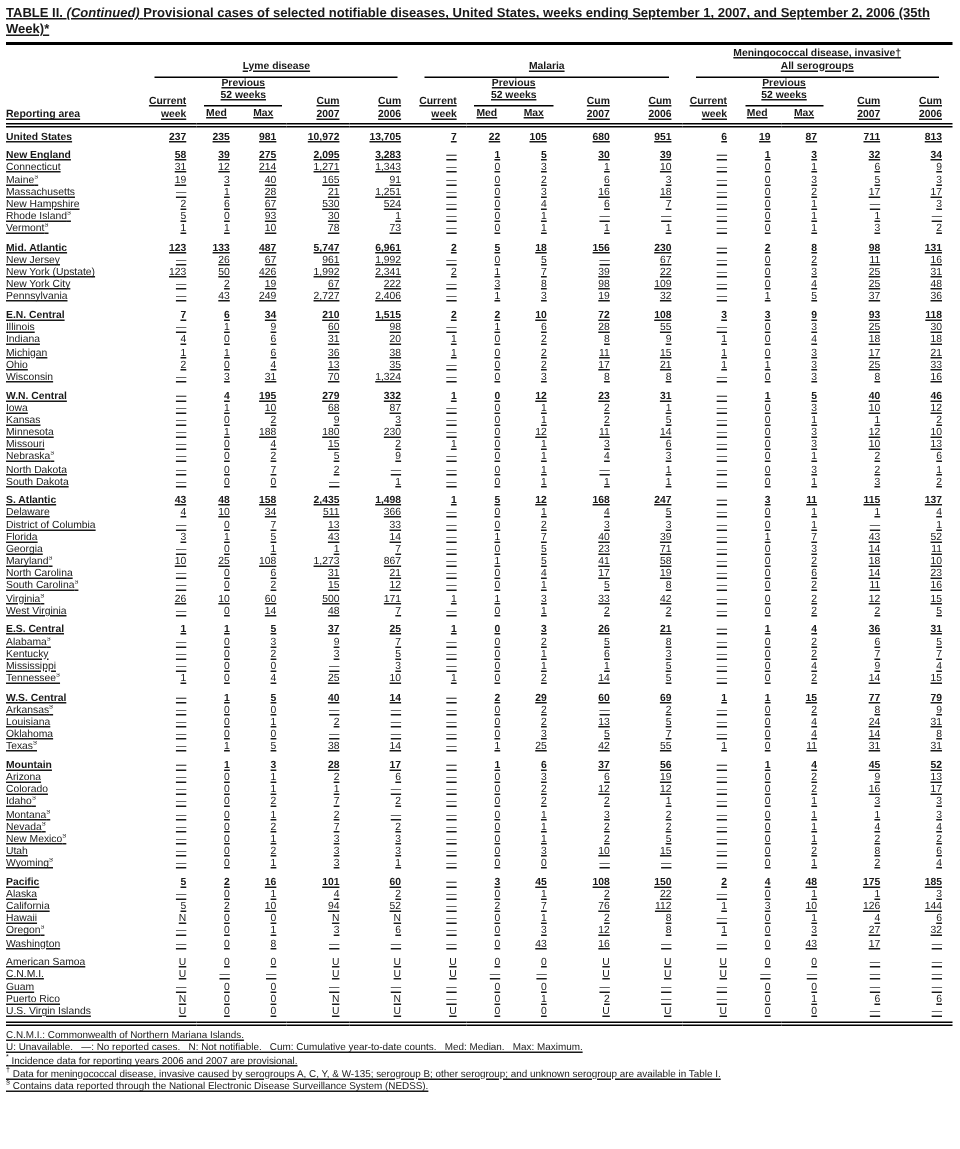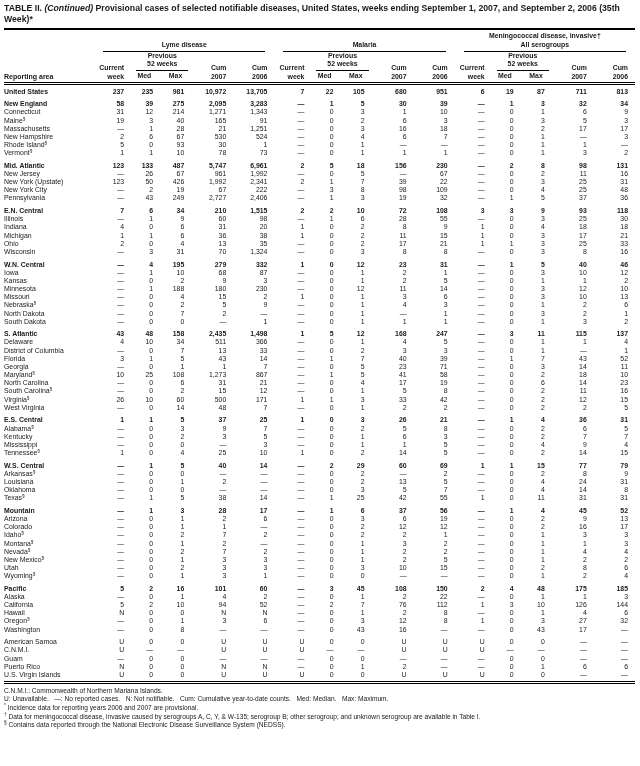--- a/index.html
+++ b/index.html
@@ -1,21 +1,21 @@
 <!DOCTYPE html>
 <html><head>
 <meta charset="utf-8">
 <style>
   html,body { margin:0; padding:0; background:#fff; }
   body {
     width:640px; height:766px; overflow:hidden;
     font-family:"Liberation Sans", sans-serif; color:#191919;
     -webkit-font-smoothing:antialiased;
   }
-  .page { padding:3px 5px 0 4px; }
+  .page { padding:3px 5px 0 4px;text-decoration:underline; }
 
   .title {
     font-size:8.7px; font-weight:bold; line-height:11px;
     border-bottom:2.5px solid #000; padding-bottom:3px;
   }
   .title .cont { font-style:italic; }
 
   table { border-collapse:collapse; table-layout:fixed; width:631px; margin-top:2px; }
   th { font-weight:bold; font-size:6.9px; padding:0; color:#191919; }
 

